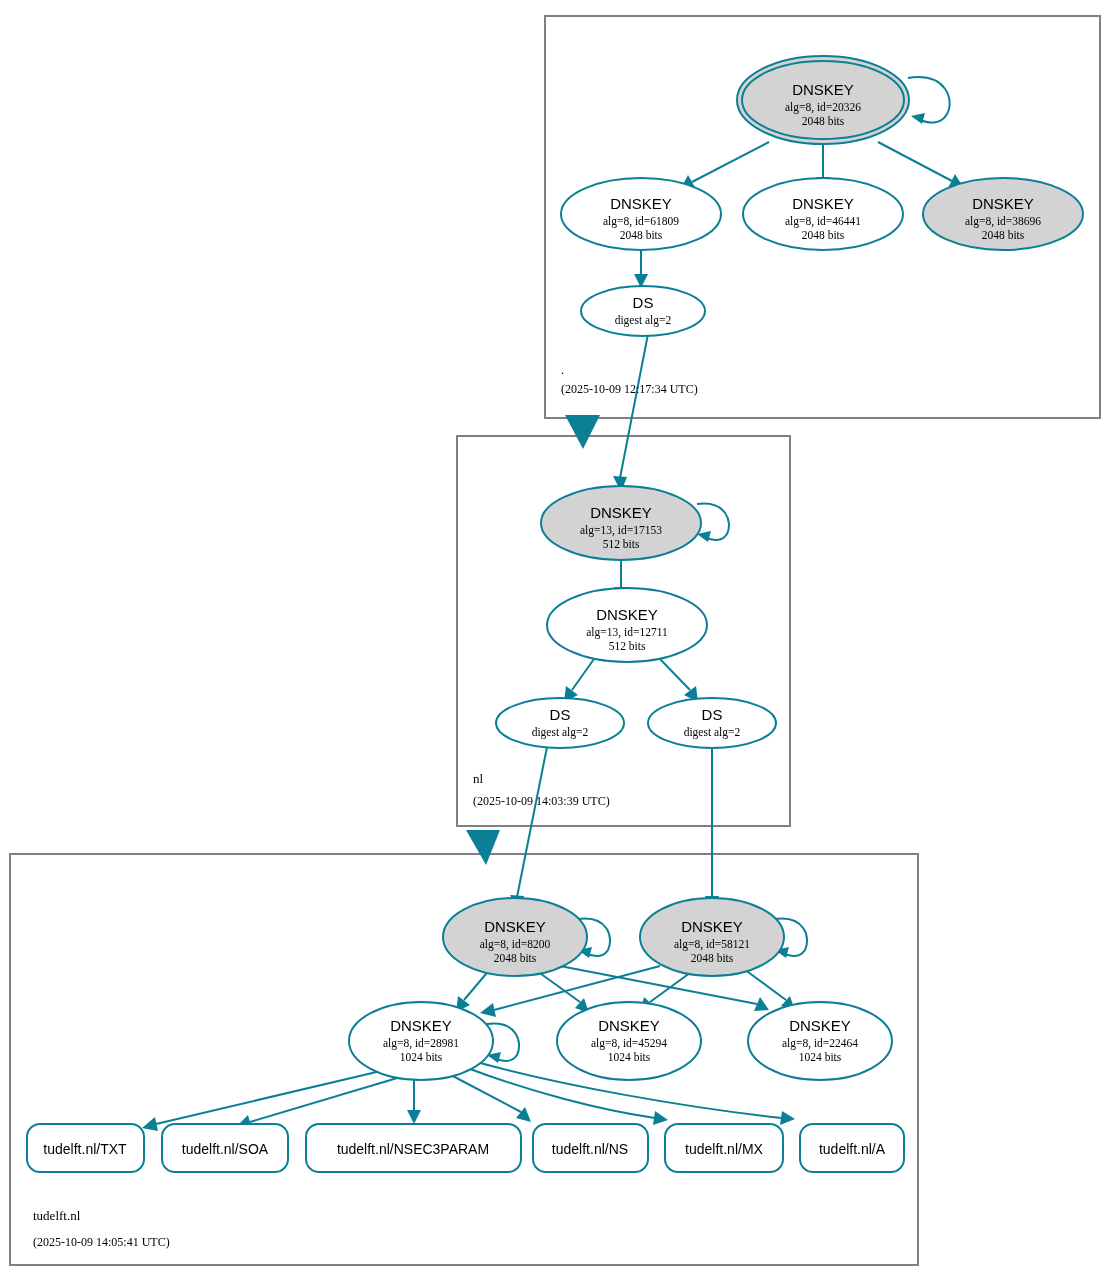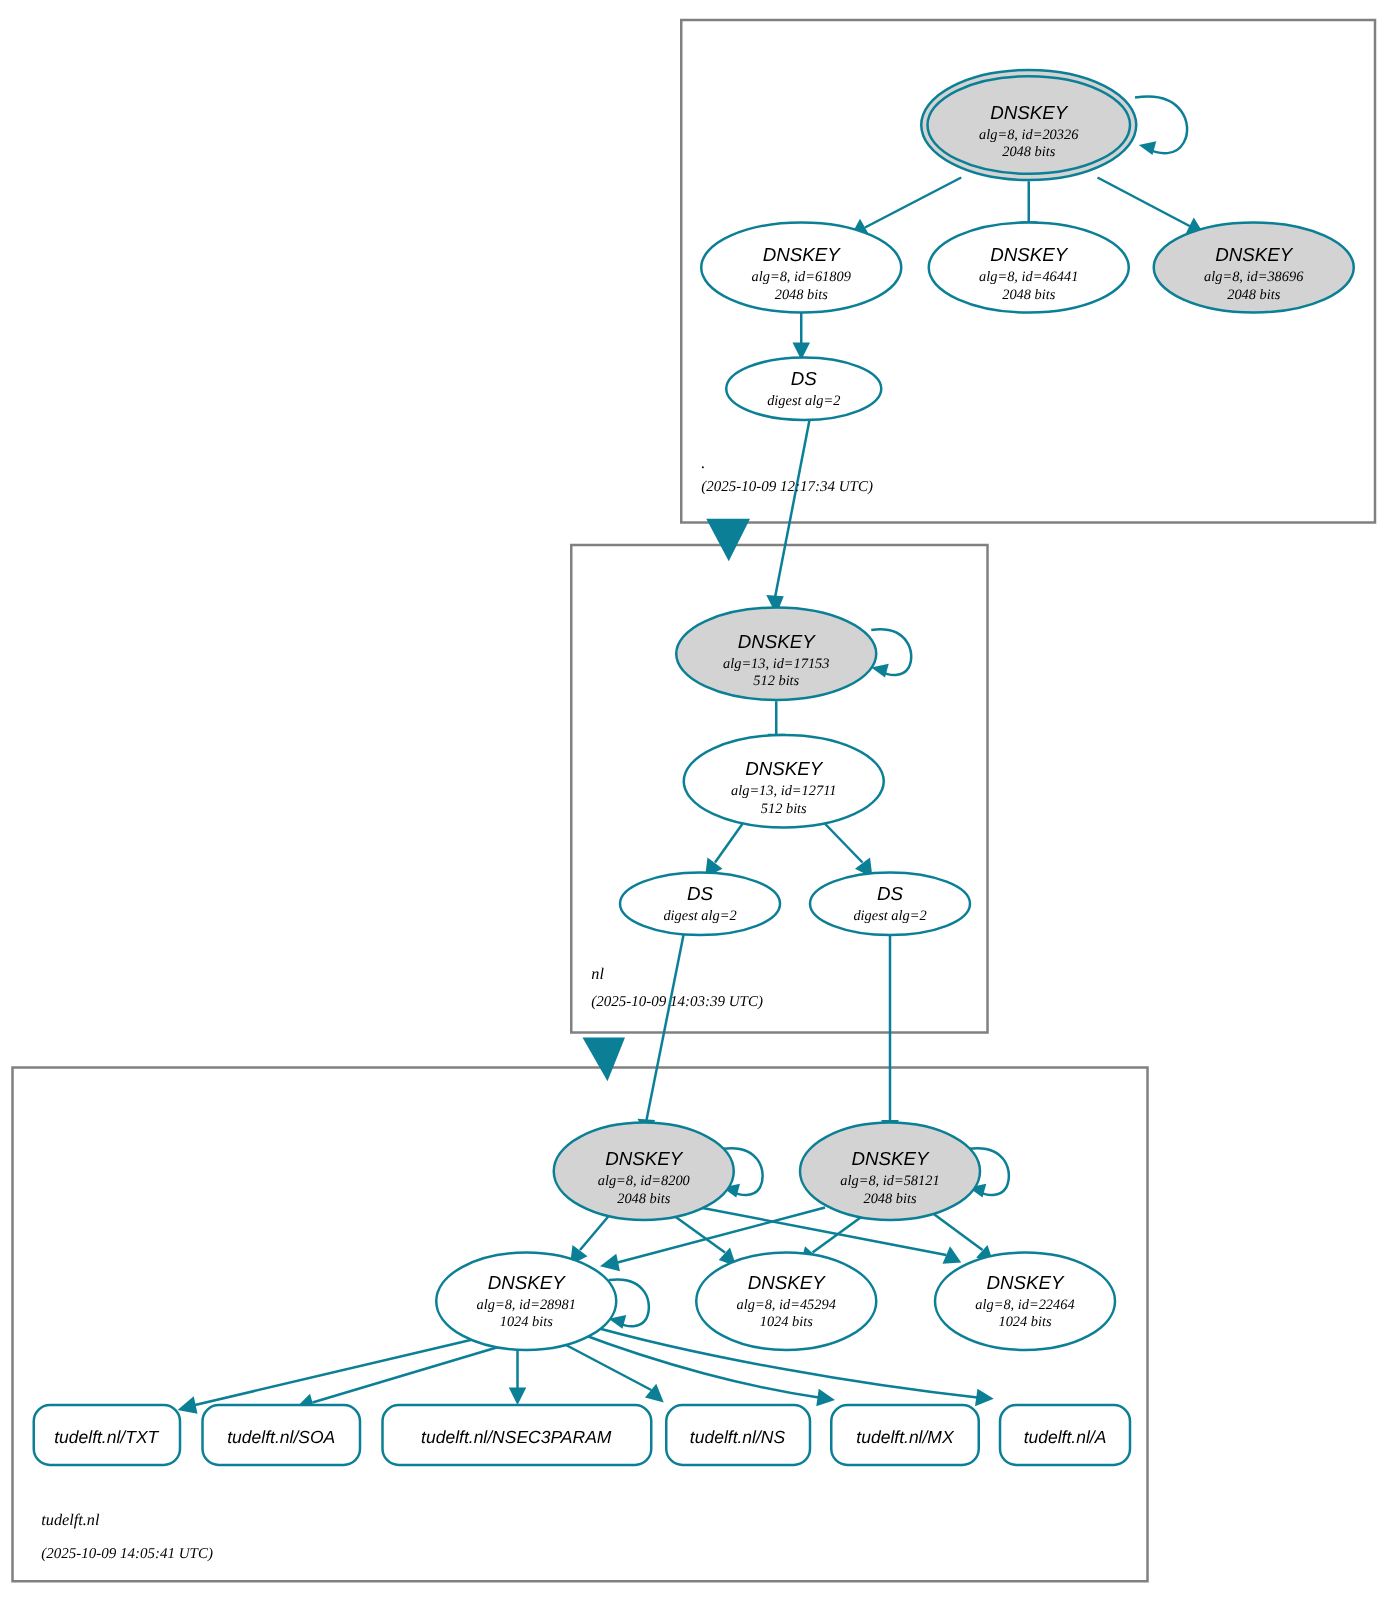--- a/index.html
+++ b/index.html
@@ -1,17 +1,17 @@
 <!DOCTYPE html>
 <html><head>
 <meta charset="utf-8">
 <style>
   html,body{margin:0;padding:0;background:#ffffff;}
   body{font-family:"Liberation Sans", sans-serif;}
-  #stage{position:relative;width:1119px;height:1278px;background:#fff;overflow:hidden;font-style:italic;}
+  #stage{position:relative;width:1119px;height:1278px;background:#fff;overflow:hidden;}
   svg{display:block;}
   .zonebox{fill:#ffffff;stroke:#808080;stroke-width:2;}
   .nodeshape{stroke:#0a7f95;stroke-width:2;}
   .fill-white{fill:#ffffff;}
   .fill-gray{fill:#d3d3d3;}
   .edge{fill:none;stroke:#0a7f95;stroke-width:2;}
   .edge-thick{fill:#0a7f95;stroke:none;}
   .ahead{fill:#0a7f95;stroke:none;}
   .t-title{font-family:"Liberation Sans", sans-serif;font-size:15px;fill:#000;text-anchor:middle;}
   .t-sub{font-family:"Liberation Serif", serif;font-size:11.5px;fill:#000;text-anchor:middle;}

